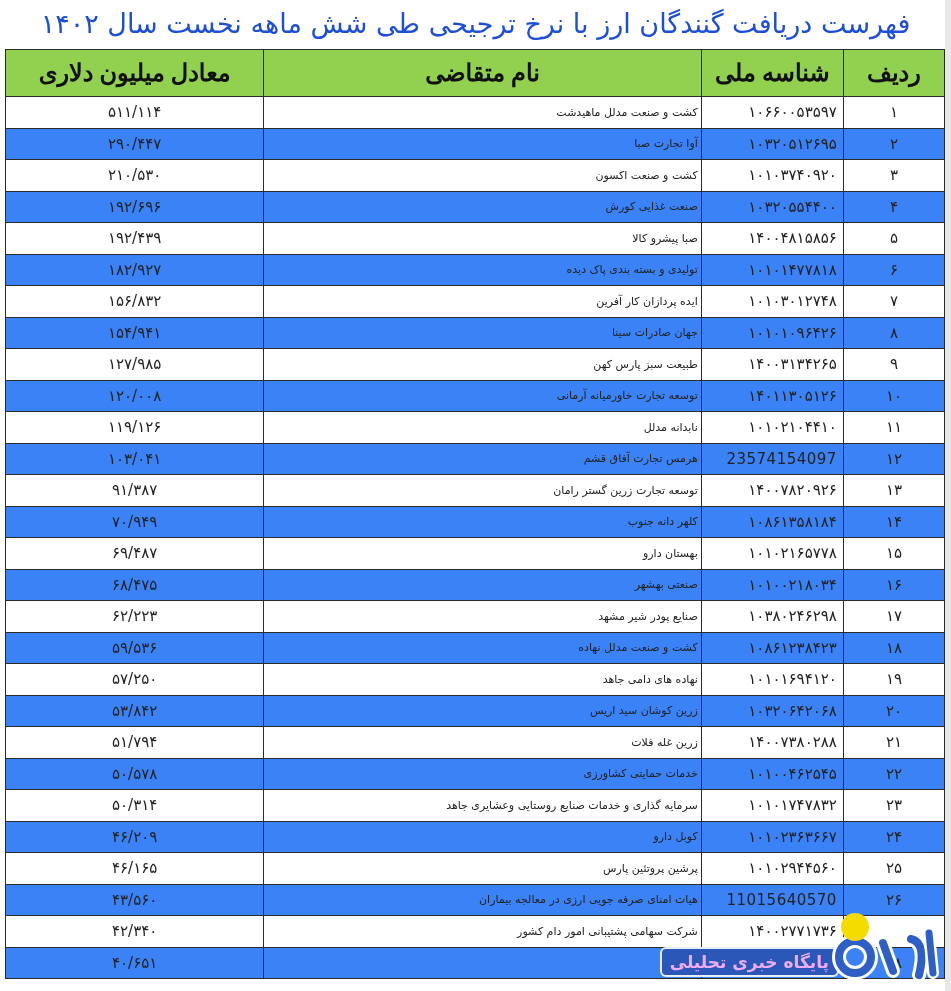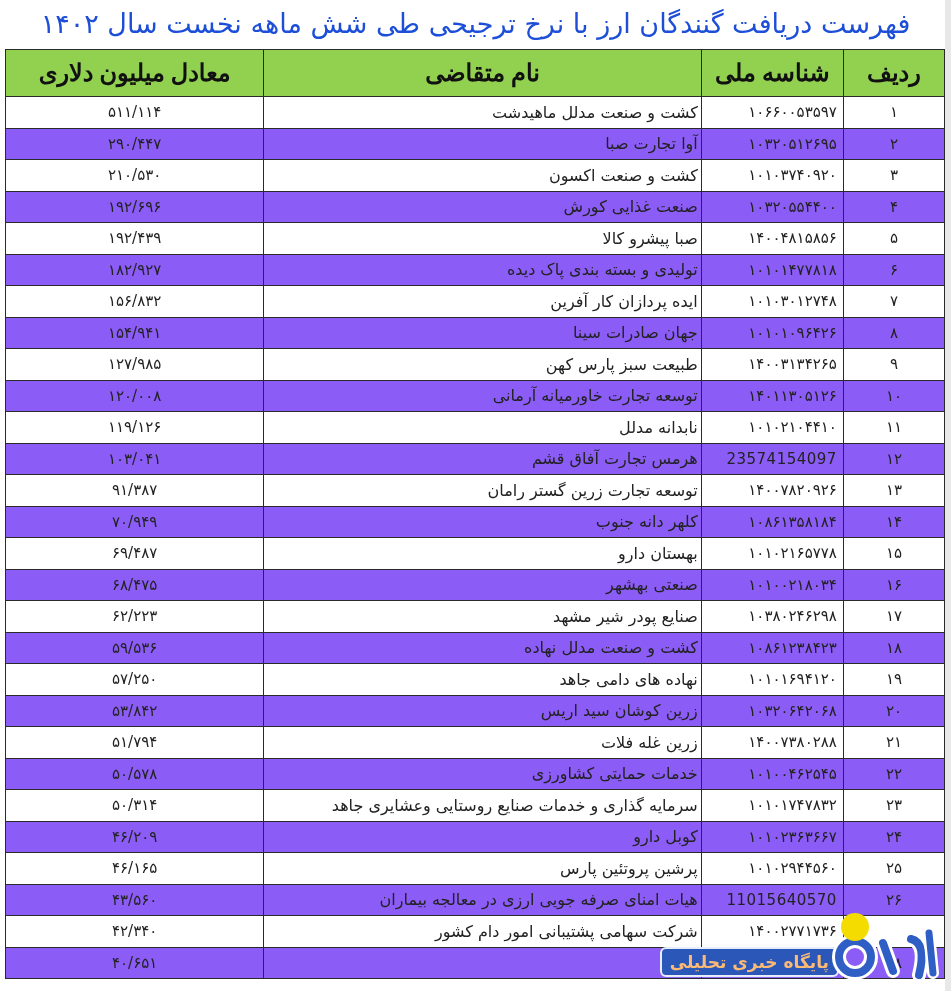--- a/index.html
+++ b/index.html
@@ -51,35 +51,35 @@
       color: #111;
       text-align: center;
       font-family: Liberation Serif, serif;
     }
     tbody td {
       height: 30.5px;
       font-size: 15px;
       color: #222;
     }
     tbody tr.alt td {
-      background: #8b5cf6;
+      background: #3b82f6;
     }
     tbody tr td.col-row {
       text-align: center;
       font-size: 15px;
     }
     tbody tr td.col-id {
       text-align: right;
       padding-right: 6px;
       font-family: "DejaVu Sans", sans-serif;
       letter-spacing: 0.5px;
     }
     tbody tr td.col-name {
       padding-right: 3px;
-      font-size: 16px;
+      font-size: 11px;
     }
     tbody tr td.col-amount {
       text-align: center;
     }
     .col-row-w { width: 101px; }
     .col-id-w { width: 142px; }
     .col-name-w { width: 437px; }
     .col-amount-w { width: 258px; }
 
     .scroll-edge {
@@ -117,21 +117,21 @@
       background: #f5dc00;
     }
     .wm-text {
       position: absolute;
       right: 102px;
       bottom: 6px;
       height: 26px;
       line-height: 26px;
       padding: 0 8px;
       background: #2b58b8;
-      color: #fdba74;
+      color: #f0abfc;
       font-size: 17px;
       font-weight: bold;
       border-radius: 6px;
       direction: rtl;
       border: 2px solid #e6eefc;
       white-space: nowrap;
       margin-top: 8px;
     }
   </style>
 </head>

